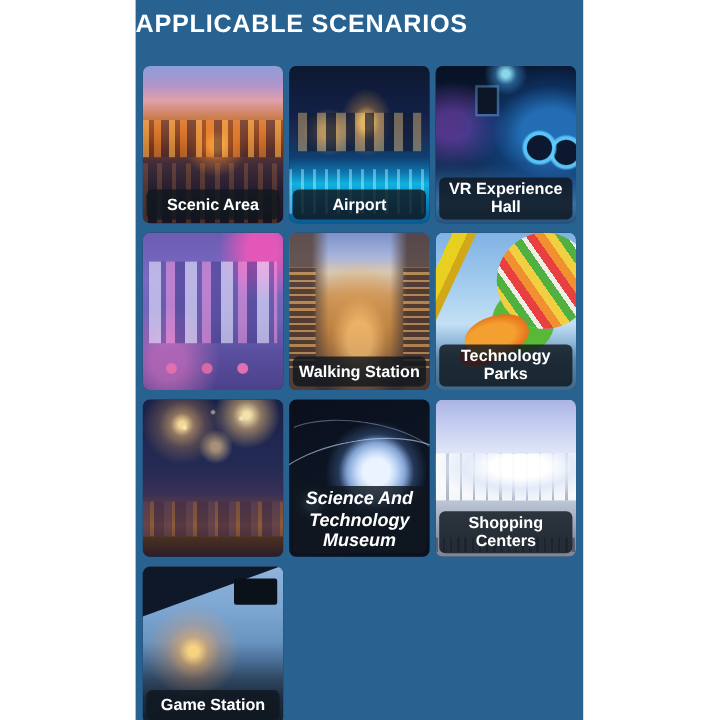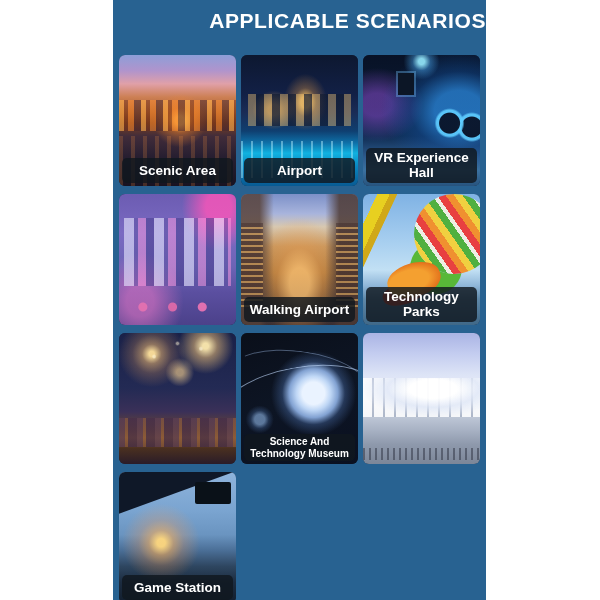--- a/index.html
+++ b/index.html
@@ -6,42 +6,42 @@
   body{
     width:600px;height:600px;position:relative;overflow:hidden;
     background:#ffffff;
     font-family:"Liberation Sans","DejaVu Sans",sans-serif;
   }
   .poster{
     position:absolute;left:113px;top:0;width:373px;height:600px;
     background:var(--panel,#286291);
   }
   .title-band{
-    height:42px;display:flex;align-items:center;justify-content:flex-end;
+    height:42px;display:flex;align-items:center;justify-content:flex-start;
   }
   .title-band h1{
     margin:0;color:#ffffff;font-size:21px;font-weight:700;letter-spacing:.6px;
   }
   .grid{
     display:grid;grid-template-columns:repeat(3,117px);grid-auto-rows:131px;
     gap:8px 5px;justify-content:center;padding:0 11px;margin-top:13px;
   }
   .tile{
     position:relative;border-radius:6px;overflow:hidden;background:#1a2a44;
   }
   .tile-art{position:absolute;inset:0;}
   .tile-art::before,.tile-art::after{content:'';position:absolute;}
   .badge{
     position:absolute;left:3px;right:3px;bottom:3px;min-height:25px;
     background:rgba(16,23,30,.82);border-radius:5px;
     display:flex;align-items:center;justify-content:center;text-align:center;
     color:#ffffff;font-size:13.5px;font-weight:600;line-height:1.15;
     padding:2px 2px;box-sizing:border-box;
   }
-  .badge-sm{font-size:10px;}
+  .badge-sm{font-size:15px;font-style:italic;}
 
   
   .art-scenic{background:
     radial-gradient(circle at 52% 50%, rgba(255,175,70,.85) 0 5%, rgba(255,140,45,.4) 14%, transparent 30%),
     linear-gradient(180deg,#8d9ed8 0%,#b094cc 12%,#e0a0a8 22%,#cd8055 32%,#a85c2a 44%,#7c3e1e 52%,#412c3a 62%,#261e30 78%,#181322 100%)}
   .art-scenic::before{left:0;right:0;top:34%;height:24%;
     background:repeating-linear-gradient(90deg, rgba(255,175,75,.6) 0 5px, rgba(110,45,25,.45) 5px 9px, rgba(255,140,45,.5) 9px 15px, rgba(65,35,45,.5) 15px 22px);}
   .art-scenic::after{left:0;right:0;top:62%;bottom:0;
     background:repeating-linear-gradient(90deg, rgba(255,150,60,.2) 0 4px, transparent 4px 12px);}
 
@@ -193,39 +193,40 @@
       <div class="badge">VR Experience Hall</div>
     </div>
 
     <div class="tile">
       <div class="tile-art art-game"></div>
     </div>
 
 
     <div class="tile">
       <div class="tile-art art-street"></div>
-      <div class="badge">Walking Airport</div>
+      <div class="badge">Walking Station</div>
     </div>
 
     <div class="tile">
       <div class="tile-art art-amusement"></div>
       <div class="badge">Technology Parks</div>
     </div>
 
     <div class="tile">
       <div class="tile-art art-theme"></div>
     </div>
 
     <div class="tile">
       <div class="tile-art art-museum"></div>
       <div class="badge badge-sm">Science And Technology Museum</div>
     </div>
 
     <div class="tile">
       <div class="tile-art art-shopping"></div>
+      <div class="badge">Shopping Centers</div>
     </div>
 
 
     <div class="tile">
       <div class="tile-art art-train"></div>
       <div class="badge">Game Station</div>
     </div>
 
   </div>
 </div>

